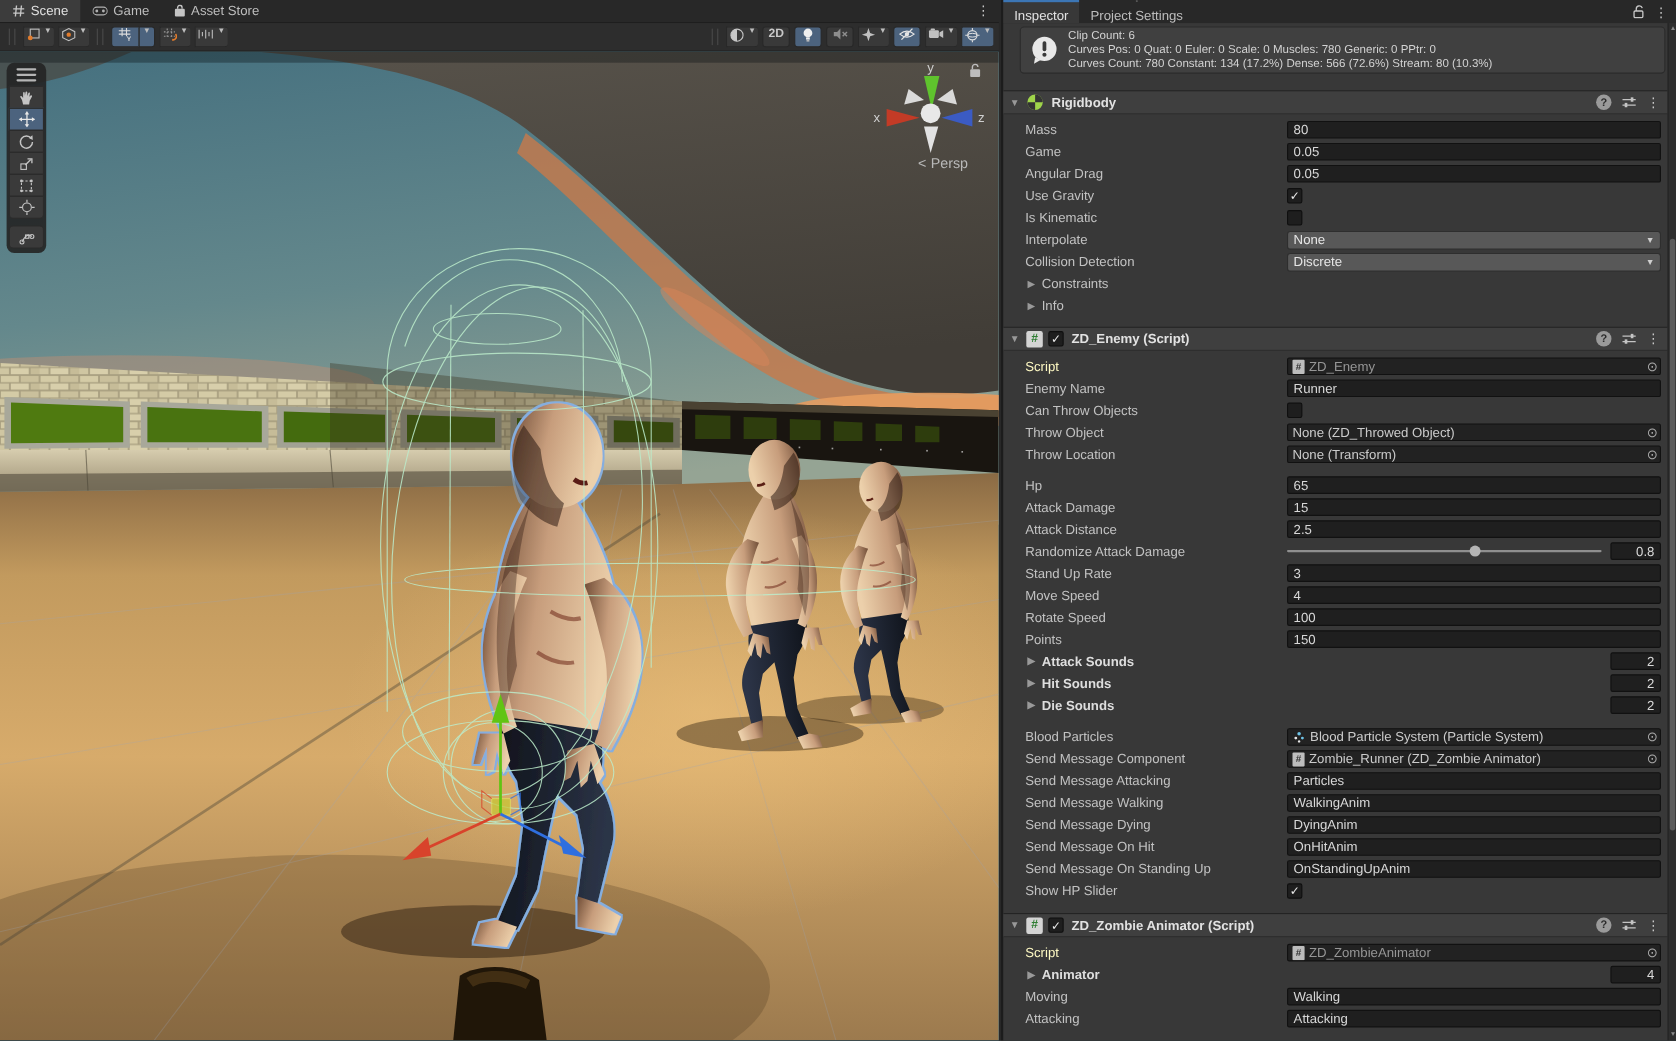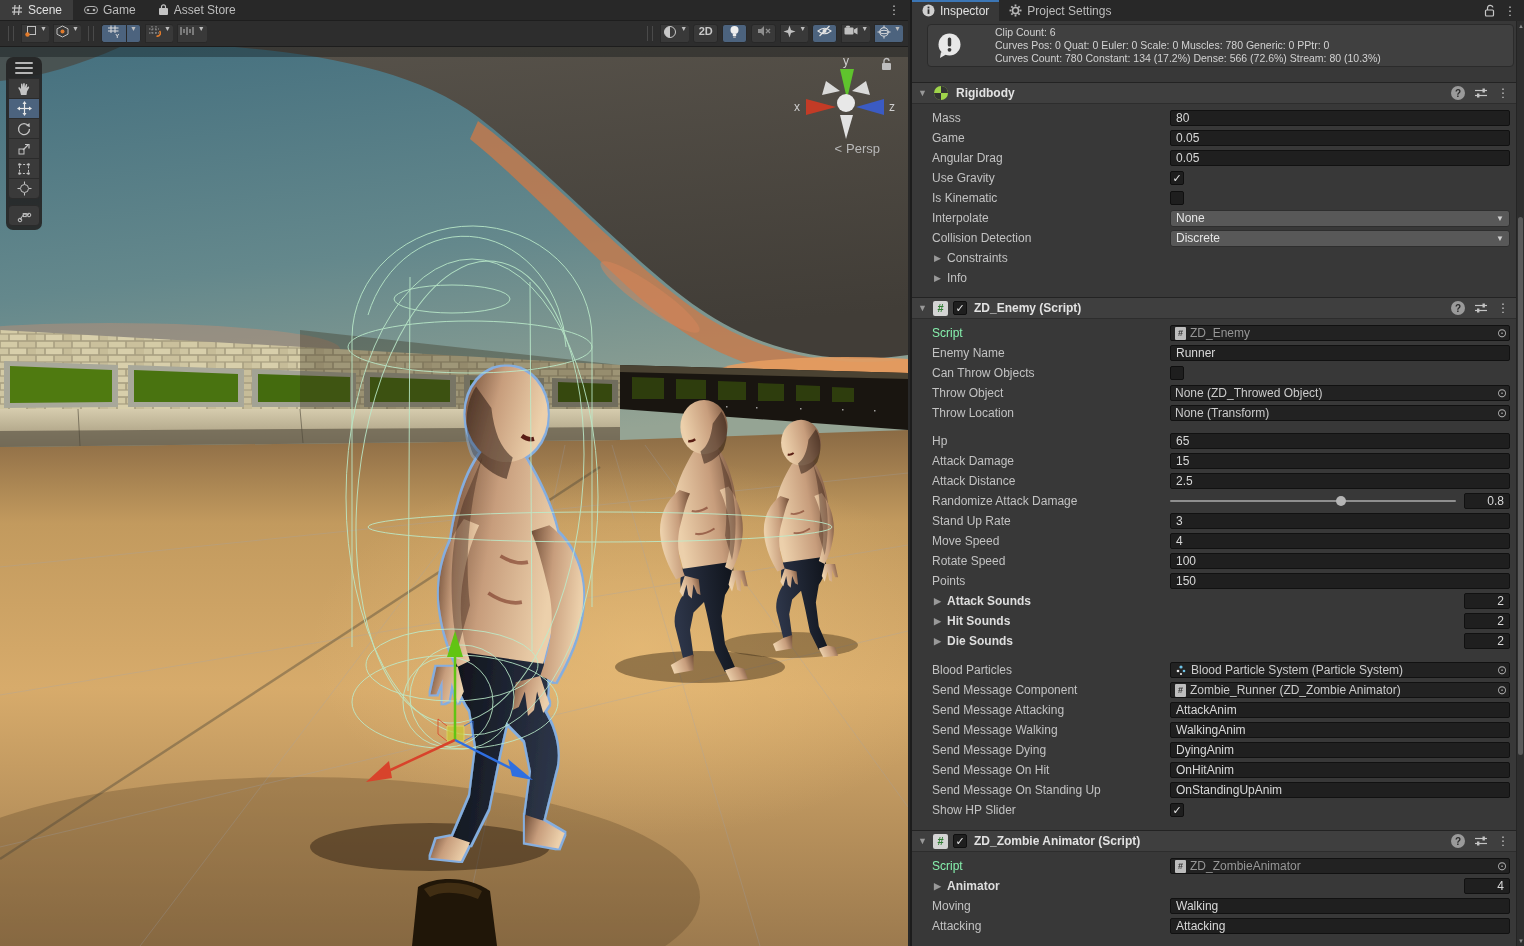--- a/index.html
+++ b/index.html
@@ -40,45 +40,45 @@
   .toolbtn.lone { border-radius:4px; margin-top:6px; }
 
   
   .axis-gizmo { position:absolute; right:12px; top:8px; width:104px; height:112px; color:#b5b5b5; }
   .axis-gizmo text { font-size:12px; fill:#cfcfcf; font-family:"Liberation Sans",sans-serif; }
   .persp-label { position:absolute; right:28px; top:94px; font-size:13px; color:#b9b9b9; display:flex; gap:4px; align-items:center; }
 
   
   .inspector { position:absolute; left:910px; top:0; width:614px; height:946px; background:#383838; border-left:2px solid #1c1c1c; overflow:hidden; }
   .insp-tabs { height:21px; background:#282828; display:flex; align-items:stretch; }
-  .insp-tab { display:flex; align-items:center; gap:5px; padding:0 10px; font-size:12px; color:#bdbdbd; position:relative; }
+  .insp-tab { display:flex; align-items:center; gap:5px; padding:0 10px; font-size:12px; color:#bdbdbd; position:relative;flex-direction:column; }
   .insp-tab.active { background:#383838; color:#e2e2e2; }
   .insp-tab.active::before { content:""; position:absolute; left:0; right:0; top:0; height:2px; background:#3c76b5; }
   .insp-top-icons { margin-left:auto; display:flex; align-items:center; gap:8px; padding-right:8px; color:#c8c8c8; }
 
   .insp-body { position:absolute; left:0; top:21px; right:8px; bottom:0; }
   .warnbox { margin:3px 2px 0 15px; height:43px; background:#404040; border:1px solid #2b2b2b; border-radius:4px;
              display:flex; align-items:center; gap:8px; padding:0 8px; }
   .warn-icon { flex:none; }
-  .warn-lines { font-size:10.5px; line-height:13px; color:#d2d2d2; white-space:nowrap; overflow:hidden;margin-left:24px; }
+  .warn-lines { font-size:10.5px; line-height:13px; color:#d2d2d2; white-space:nowrap; overflow:hidden; }
 
   .comp-head { height:22px; background:#3f3f3f; border-top:1px solid #232323; border-bottom:1px solid #2d2d2d;
                display:flex; align-items:center; padding:0 7px 0 5px; gap:5px; }
   .fold { width:11px; color:#999; font-size:9px; text-align:center; flex:none; }
   .comp-title { font-weight:bold; font-size:12px; color:#e2e2e2; flex:1; margin-left:2px; }
   .head-ic { display:flex; align-items:center; gap:9px; color:#c4c4c4; }
   .qmark { width:14px; height:14px; border-radius:50%; background:#9a9a9a; color:#2b2b2b; font-size:10px; font-weight:bold;
            display:flex; align-items:center; justify-content:center; }
   .kebab { font-size:12px; color:#c8c8c8; }
   .script-badge { width:15px; height:15px; background:#d4d4d4; border-radius:2px; color:#2e7d32; font-weight:bold; font-size:11px;
                   display:flex; align-items:center; justify-content:center; flex:none; }
 
   .row { display:flex; align-items:center; height:20px; padding:0 6px 0 20px; }
   .rlabel { width:238px; flex:none; font-size:12px; color:#c2c2c2; white-space:nowrap; overflow:hidden; display:flex; align-items:center; gap:4px; }
-  .rlabel.dim { color:#86efac; }
+  .rlabel.dim { color:#fef9c3; }
   .rlabel.boldlab { font-weight:bold; color:#dedede; margin-left:-12px; }
   .f-text { flex:1; height:16px; background:#1f1f1f; border:1px solid #111; border-radius:2px; padding:0 5px;
             font-size:12px; color:#d8d8d8; display:flex; align-items:center; white-space:nowrap; overflow:hidden; }
   .f-drop { flex:1; height:17px; background:#585858; border:1px solid #2e2e2e; border-radius:3px; padding:0 5px;
             font-size:12px; color:#e6e6e6; display:flex; align-items:center; }
   .f-drop .dd { margin-left:auto; font-size:8px; color:#cfcfcf; }
   .f-obj { flex:1; height:16px; background:#222; border:1px solid #111; border-radius:2px; padding:0 2px 0 4px;
            font-size:12px; color:#cbcbcb; display:flex; align-items:center; gap:4px; white-space:nowrap; overflow:hidden; }
   .f-obj .picker { margin-left:auto; color:#aaa; font-size:12px; line-height:1; }
   .f-obj.dimval { color:#969696; }
@@ -838,21 +838,21 @@
           <span class="rlabel">Send Message Component</span>
           <div class="f-obj">
             <span class="mini-script">#</span>
             <span>Zombie_Runner (ZD_Zombie Animator)</span>
             <span class="picker">⊙</span>
           </div>
         </div>
       <div class="row">
           <span class="rlabel">Send Message Attacking</span>
           <div class="f-text">
-            <span>AttackAnim</span>
+            <span>Particles</span>
           </div>
         </div>
       <div class="row">
           <span class="rlabel">Send Message Walking</span>
           <div class="f-text">
             <span>WalkingAnim</span>
           </div>
         </div>
       <div class="row">
           <span class="rlabel">Send Message Dying</span>

